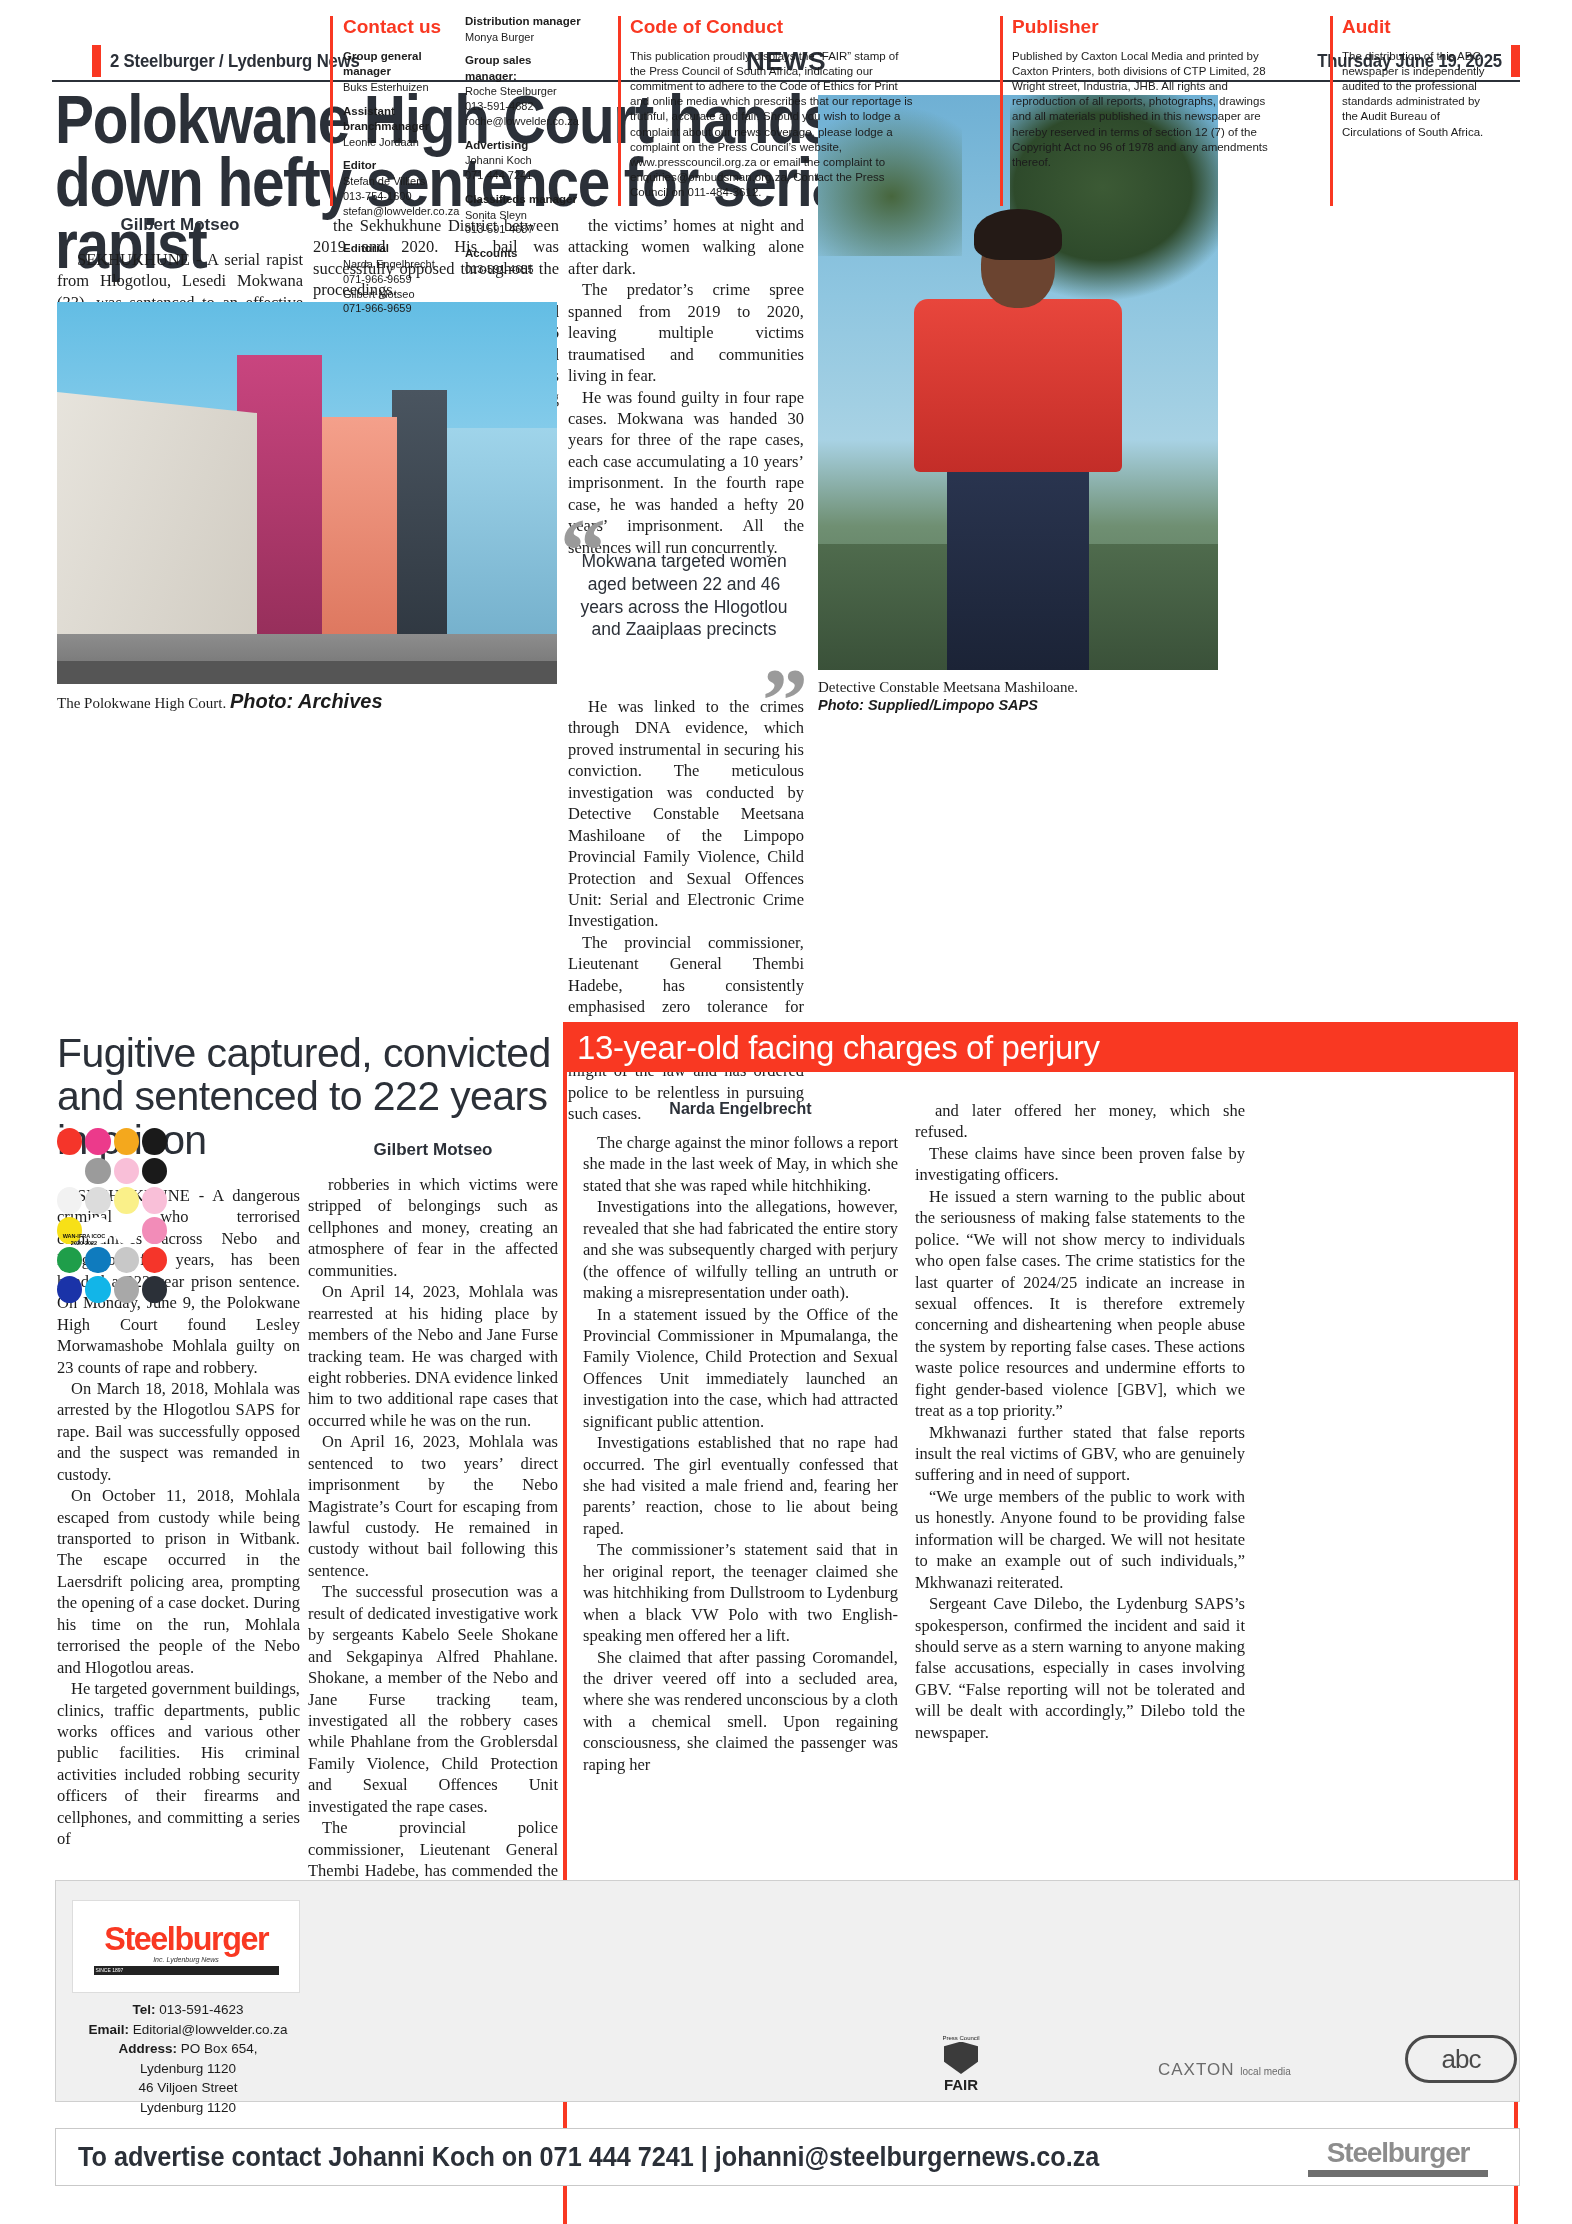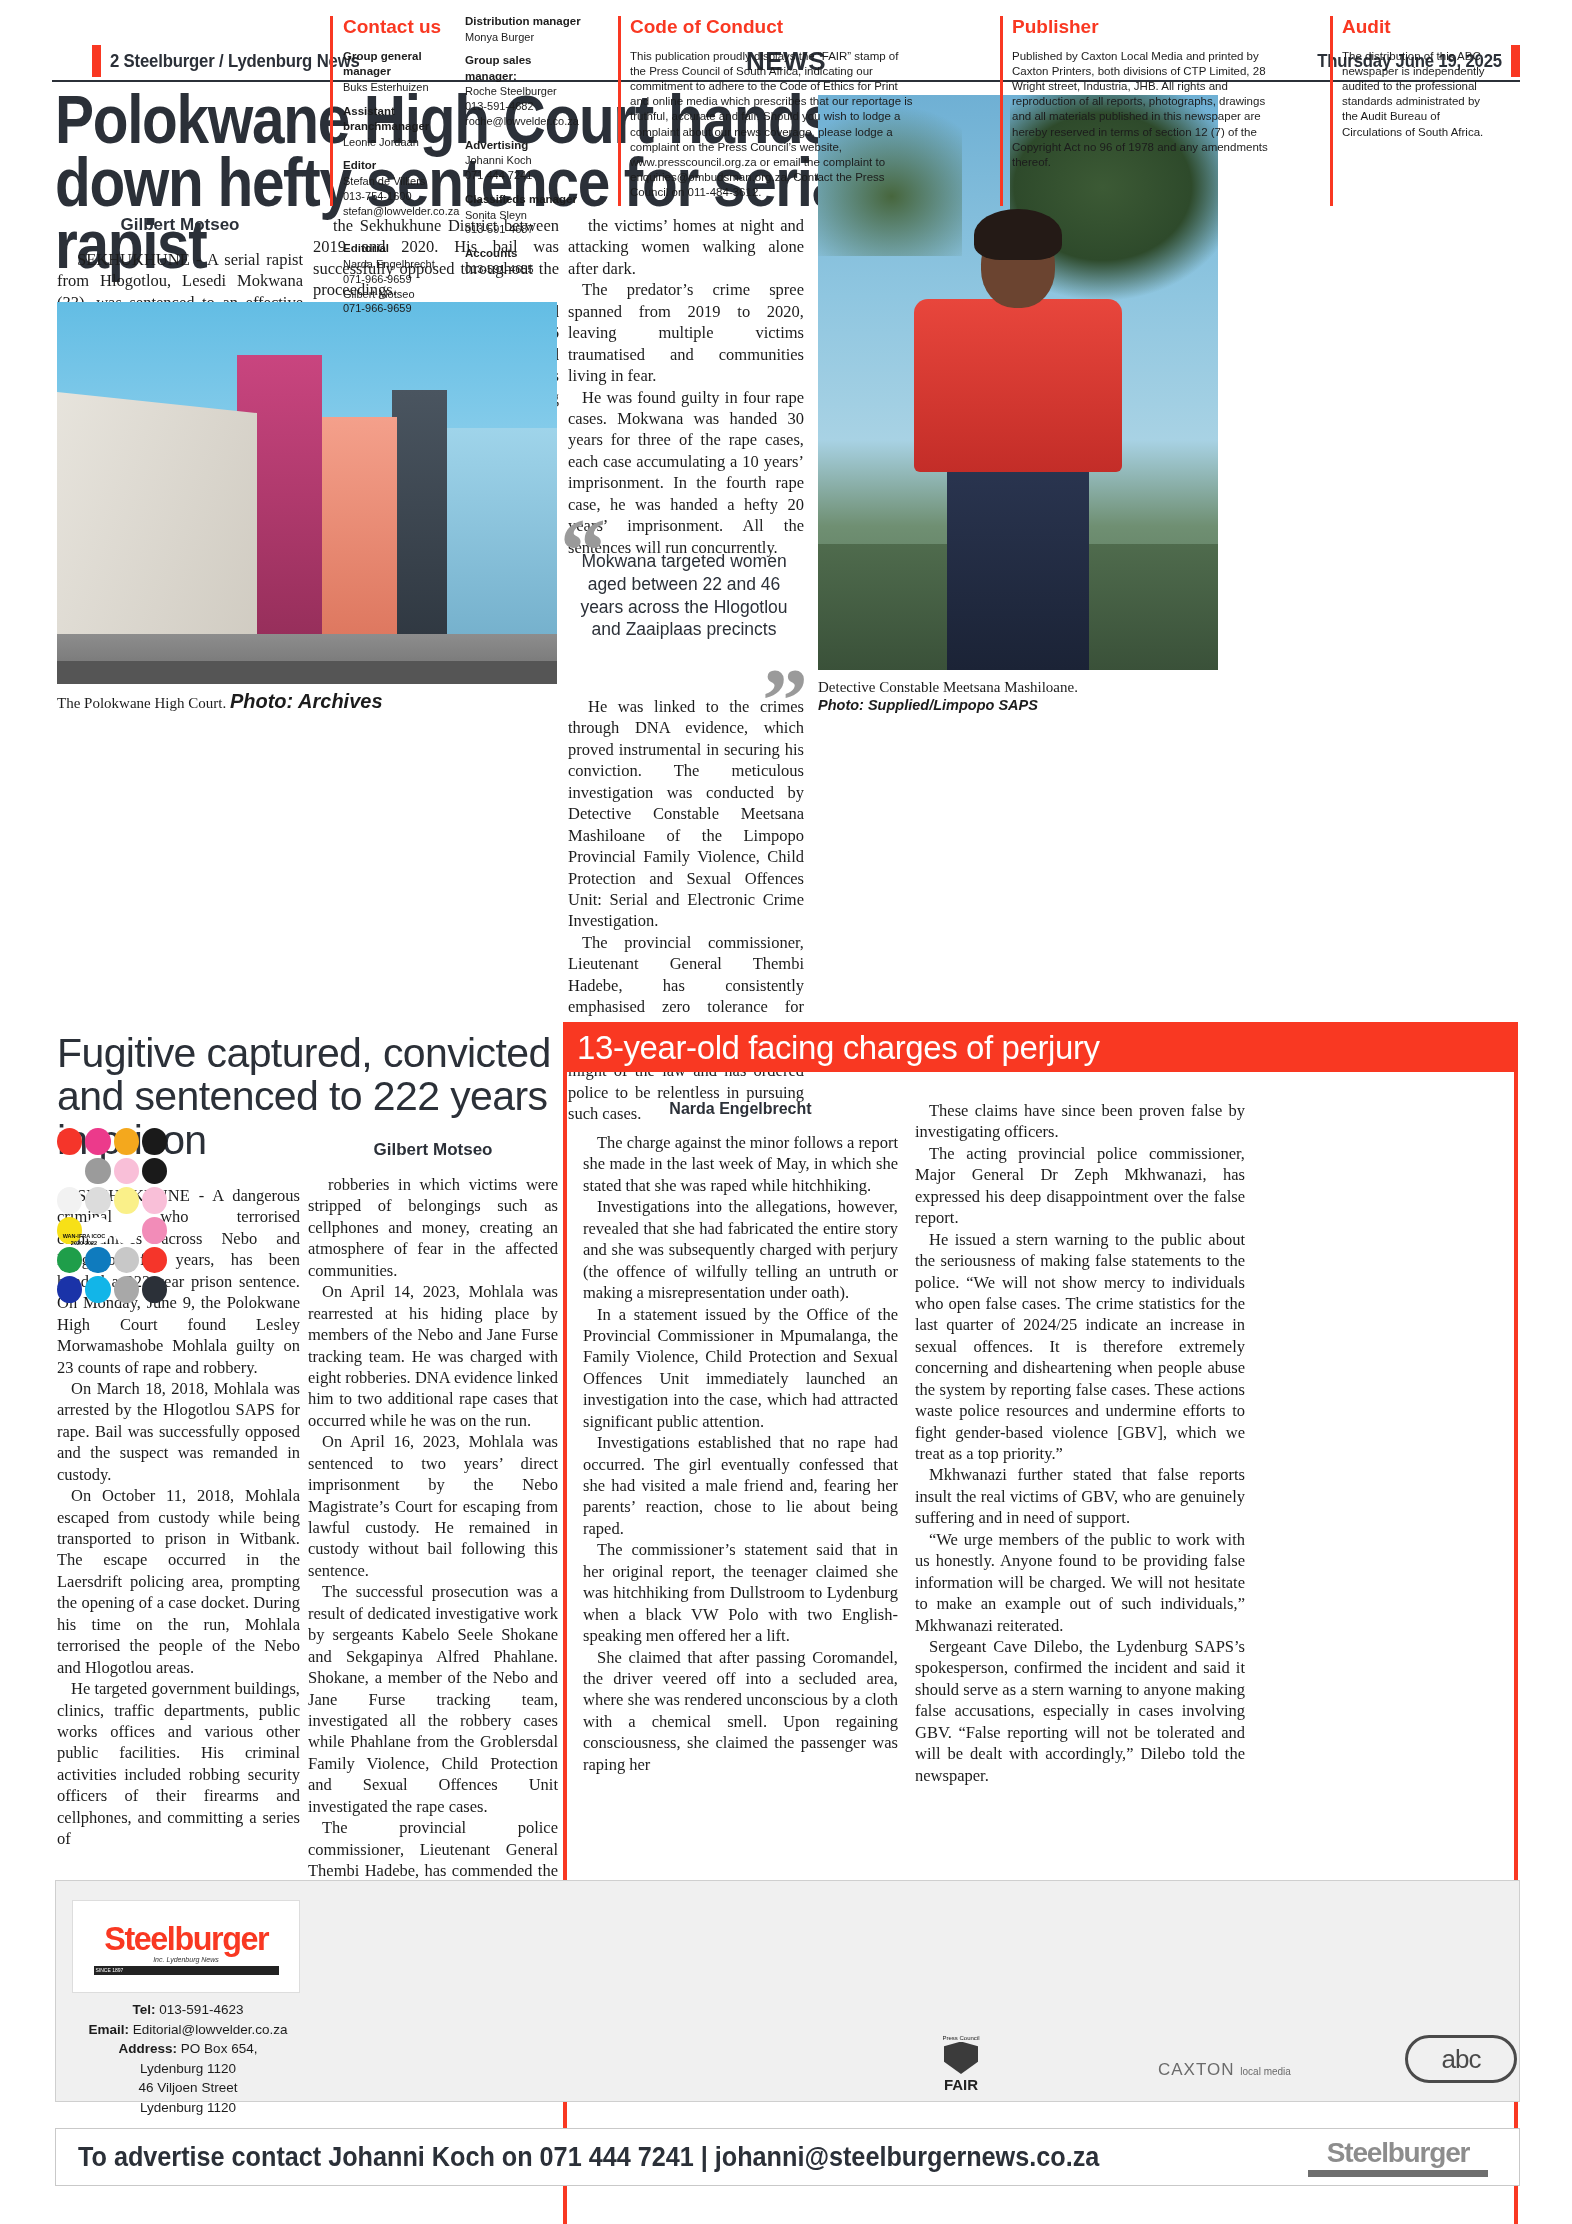--- a/index.html
+++ b/index.html
@@ -368,22 +368,22 @@
         <p>The charge against the minor follows a report she made in the last week of May, in which she stated that she was raped while hitchhiking.</p>
         <p>Investigations into the allegations, however, revealed that she had fabricated the entire story and she was subsequently charged with perjury (the offence of wilfully telling an untruth or making a misrepresentation under oath).</p>
         <p>In a statement issued by the Office of the Provincial Commissioner in Mpumalanga, the Family Violence, Child Protection and Sexual Offences Unit immediately launched an investigation into the case, which had attracted significant public attention.</p>
         <p>Investigations established that no rape had occurred. The girl eventually confessed that she had visited a male friend and, fearing her parents’ reaction, chose to lie about being raped.</p>
         <p>The commissioner’s statement said that in her original report, the teenager claimed she was hitchhiking from Dullstroom to Lydenburg when a black VW Polo with two English-speaking men offered her a lift.</p>
         <p>She claimed that after passing Coromandel, the driver veered off into a secluded area, where she was rendered unconscious by a cloth with a chemical smell. Upon regaining consciousness, she claimed the passenger was raping her</p>
       </div>
   </div>
   <div id="a3c2">
     <div class="col-serif">
+        <p class="first">and later offered her money, which she refused.</p>
         <p>These claims have since been proven false by investigating officers.</p>
-        <p>The acting provincial police commissioner, Major General Dr Zeph Mkhwanazi, has expressed his deep disappointment over the false report.</p>
         <p>He issued a stern warning to the public about the seriousness of making false statements to the police. “We will not show mercy to individuals who open false cases. The crime statistics for the last quarter of 2024/25 indicate an increase in sexual offences. It is therefore extremely concerning and disheartening when people abuse the system by reporting false cases. These actions waste police resources and undermine efforts to fight gender-based violence [GBV], which we treat as a top priority.”</p>
         <p>Mkhwanazi further stated that false reports insult the real victims of GBV, who are genuinely suffering and in need of support.</p>
         <p>“We urge members of the public to work with us honestly. Anyone found to be providing false information will be charged. We will not hesitate to make an example out of such individuals,” Mkhwanazi reiterated.</p>
         <p>Sergeant Cave Dilebo, the Lydenburg SAPS’s spokesperson, confirmed the incident and said it should serve as a stern warning to anyone making false accusations, especially in cases involving GBV. “False reporting will not be tolerated and will be dealt with accordingly,” Dilebo told the newspaper.</p>
       </div>
   </div>
 
   <div class="footer"></div>
 
   <div class="logo-box">

